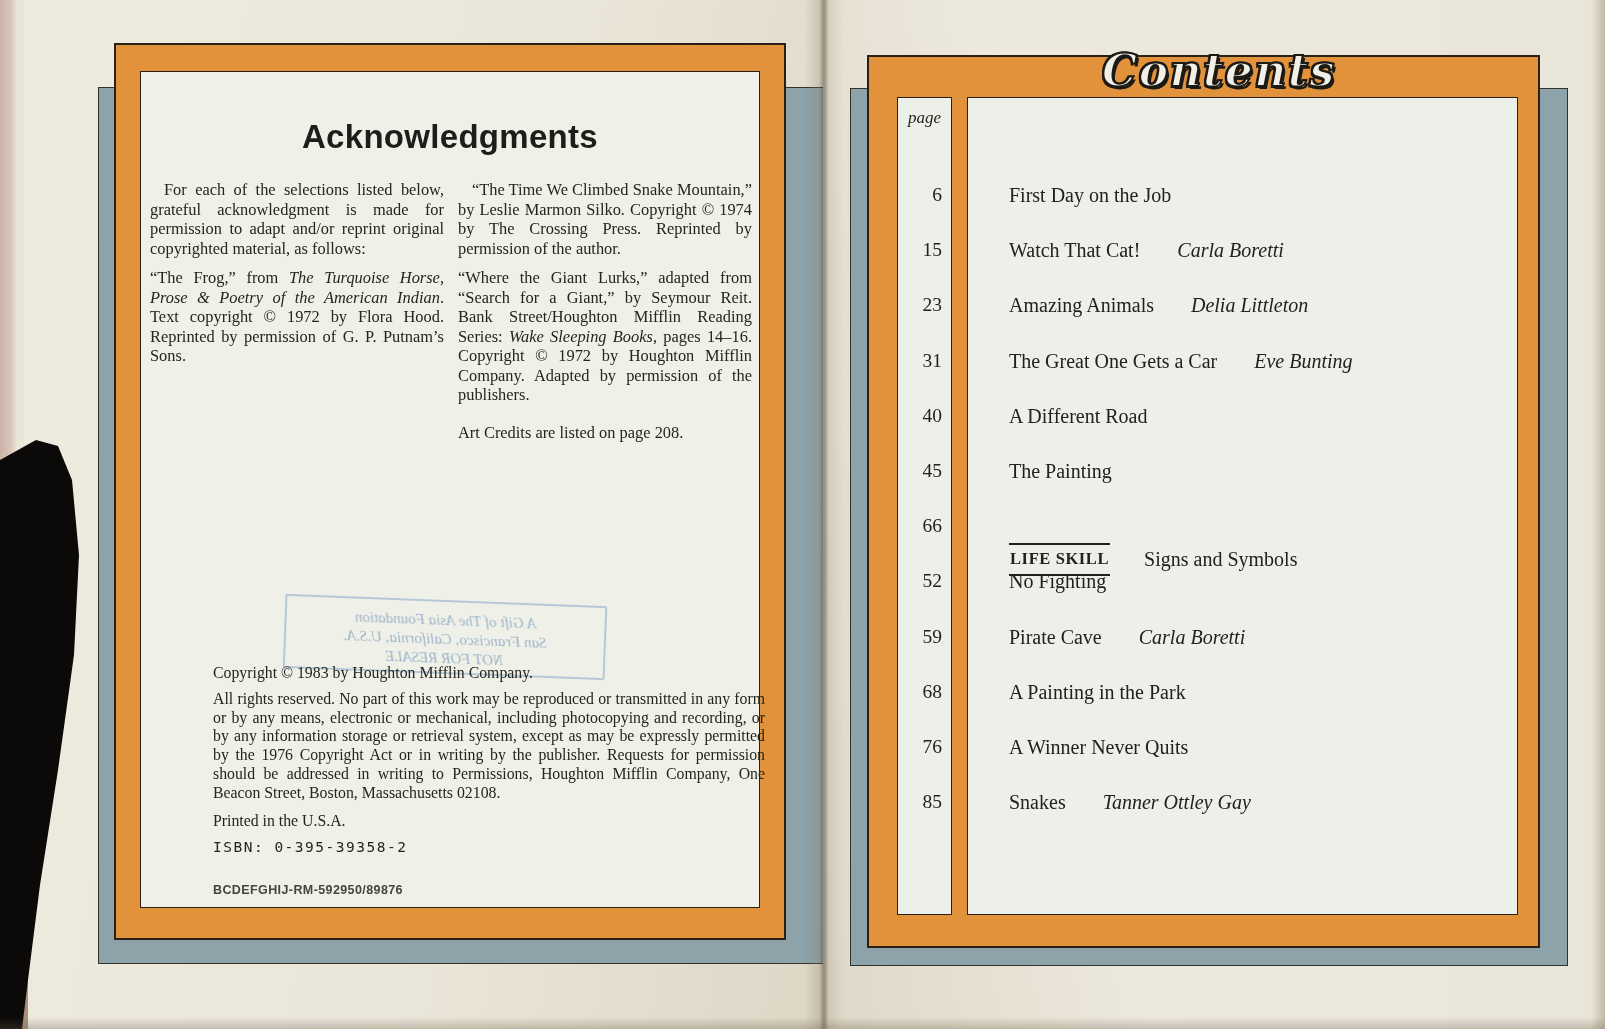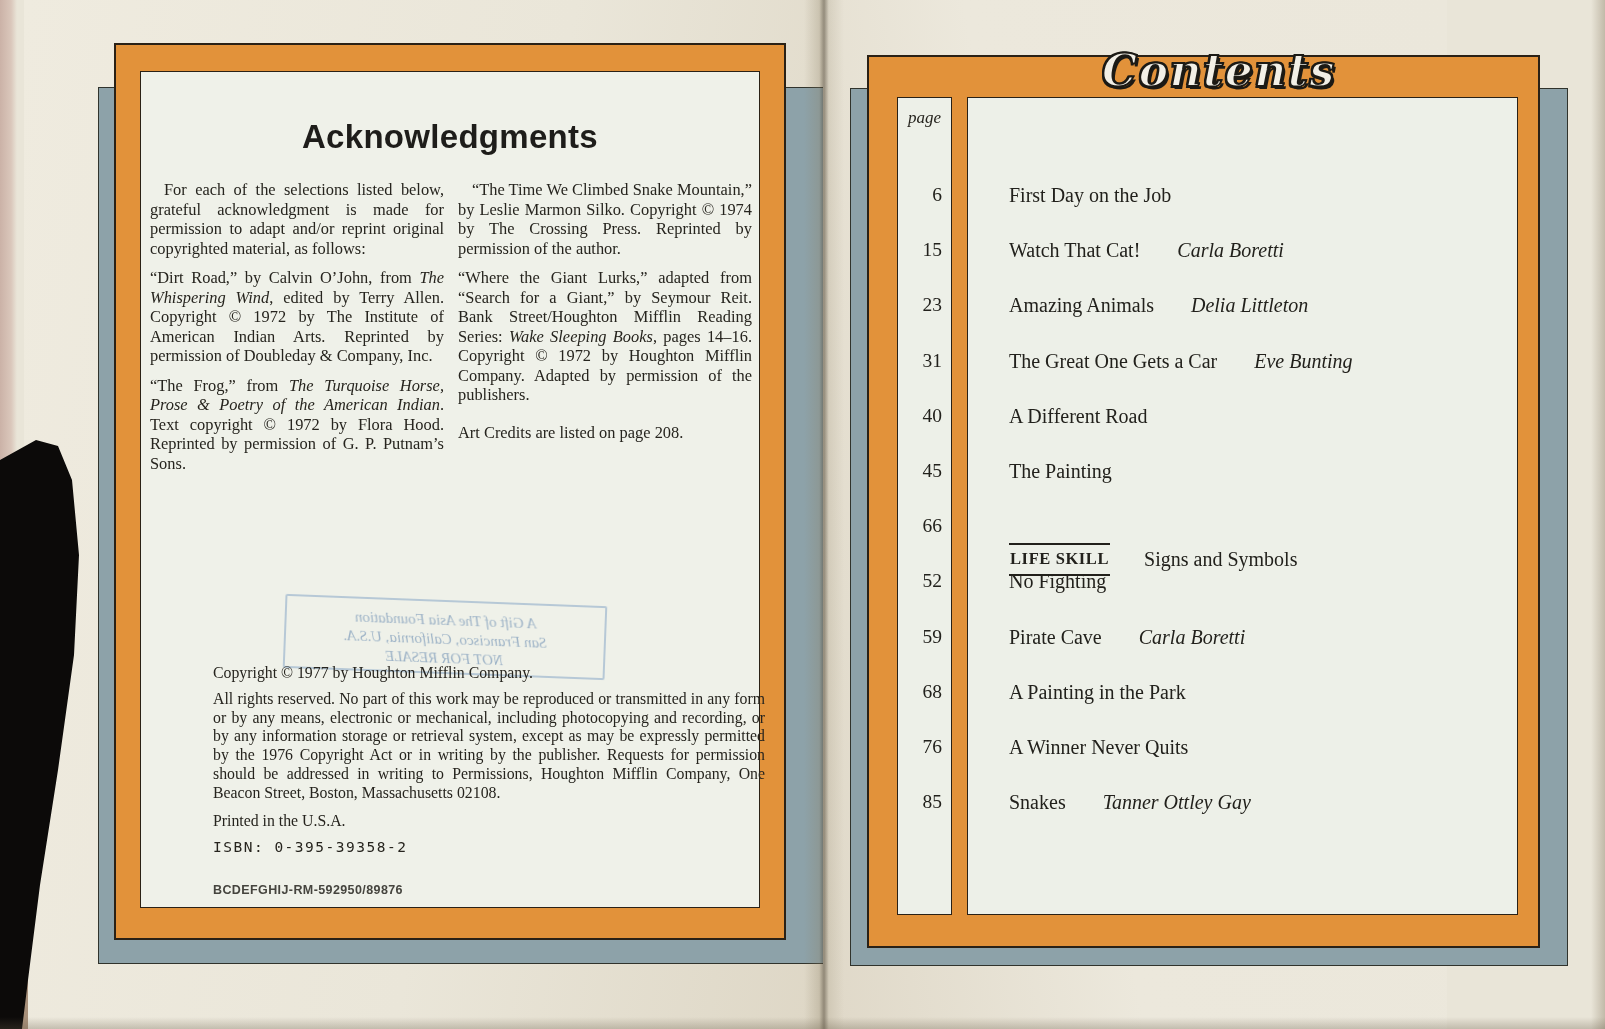--- a/index.html
+++ b/index.html
@@ -105,40 +105,39 @@
 
 <div class="page page-left">
   <div class="mat mat-left"></div>
   <div class="frame frame-left">
     <div class="inner-left">
       <h1 class="ack-title">Acknowledgments</h1>
 
       <div class="ack-cols">
         <div class="ack-col">
             <p class="indent"><span>For each of the selections listed below, grateful acknowledgment is made for permission to adapt and/or reprint original copyrighted material, as follows:</span></p>
-            <p><span>“Dirt Road,” by Calvin O’John, from </span><i>The Whispering Wind</i><span>, edited by Terry Allen. Copyright © 1972 by The Institute of American Indian Arts. Reprinted by permission of Doubleday &amp; Company, Inc.</span></p>
             <p><span>“The Frog,” from </span><i>The Turquoise Horse, Prose &amp; Poetry of the American Indian</i><span>. Text copyright © 1972 by Flora Hood. Reprinted by permission of G. P. Putnam’s Sons.</span></p>
           </div>
         <div class="ack-col">
           <div>
               <p class="indent"><span>“The Time We Climbed Snake Mountain,” by Leslie Marmon Silko. Copyright © 1974 by The Crossing Press. Reprinted by permission of the author.</span></p>
               <p><span>“Where the Giant Lurks,” adapted from “Search for a Giant,” by Seymour Reit. Bank Street/Houghton Mifflin Reading Series: </span><i>Wake Sleeping Books</i><span>, pages 14–16. Copyright © 1972 by Houghton Mifflin Company. Adapted by permission of the publishers.</span></p>
             </div>
           <p class="credits">Art Credits are listed on page 208.</p>
         </div>
       </div>
 
       <div class="stamp">
           <div>A Gift of The Asia Foundation</div>
           <div>San Francisco, California, U.S.A.</div>
           <div>NOT FOR RESALE</div>
         </div>
 
       <div class="copyright">
-        <p class="c-notice">Copyright © 1977 by Houghton Mifflin Company.</p>
+        <p class="c-notice">Copyright © 1983 by Houghton Mifflin Company.</p>
         <p class="c-rights">All rights reserved. No part of this work may be reproduced or transmitted in any form or by any means, electronic or mechanical, including photocopying and recording, or by any information storage or retrieval system, except as may be expressly permitted by the 1976 Copyright Act or in writing by the publisher. Requests for permission should be addressed in writing to Permissions, Houghton Mifflin Company, One Beacon Street, Boston, Massachusetts 02108.</p>
         <p class="c-printed">Printed in the U.S.A.</p>
         <p class="c-isbn">ISBN: 0-395-39358-2</p>
         <p class="c-code">BCDEFGHIJ-RM-592950/89876</p>
       </div>
     </div>
   </div>
 </div>
 
 <div class="page page-right">

